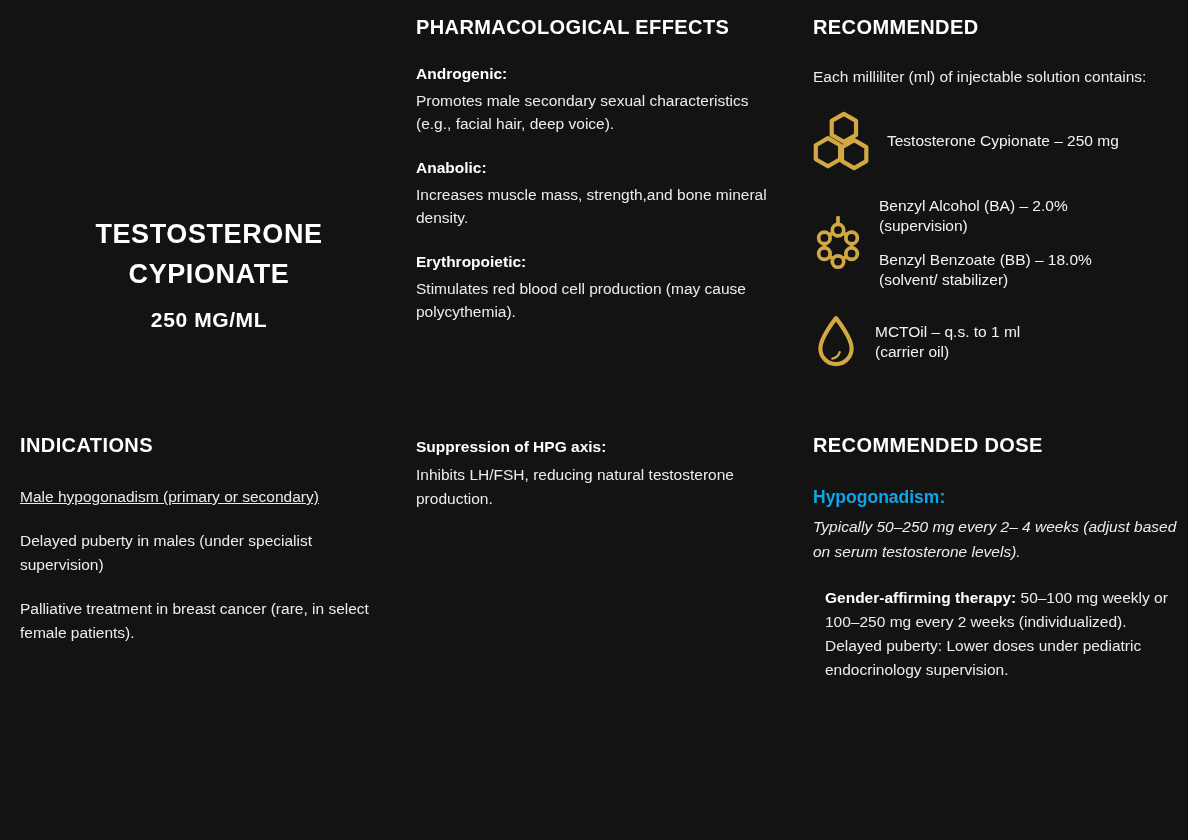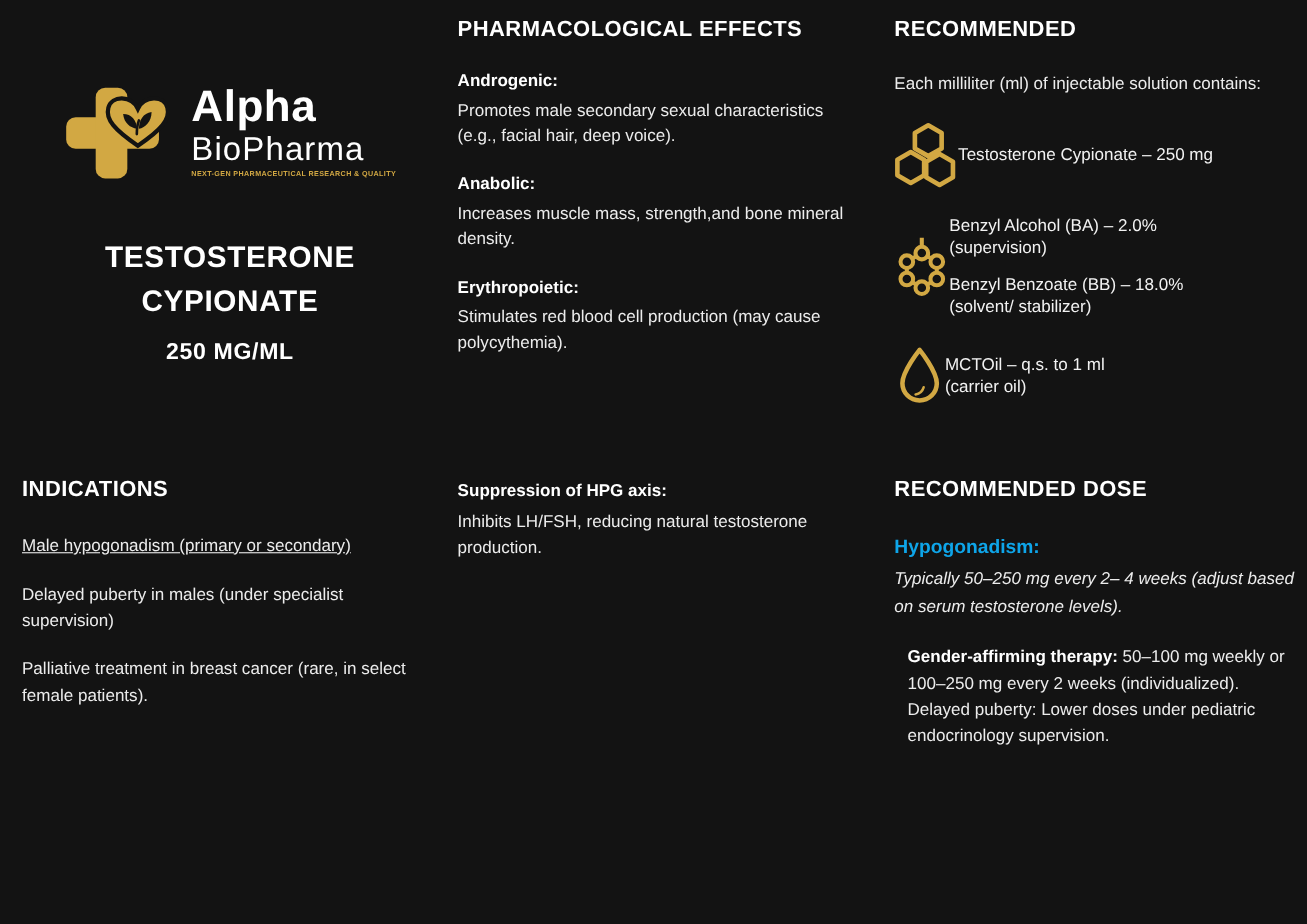--- a/index.html
+++ b/index.html
@@ -26,53 +26,36 @@
   .col2{position:absolute;left:416px;top:16px;width:360px;}
   .effect-label{margin:24px 0 0 0;}
   .effect-label:first-of-type{margin-top:26px;}
   .effect-text{margin:6px 0 0 0;}
   .hpg{position:absolute;left:416px;top:438px;width:360px;}
   .hpg .effect-text{margin-top:7px;line-height:24px;}
 
   
   .col3{position:absolute;left:813px;top:16px;width:366px;}
   .comp-intro{margin:26px 0 0 0;}
-  .comp-item{display:flex;align-items:center;margin-top:24px;}
+  .comp-item{display:flex;align-items:center;gap:16px;margin-top:24px;}
   .comp-item.first{margin-top:22px;}
   .comp-icon{flex:0 0 auto;display:flex;align-items:center;justify-content:center;}
   .comp-lines{display:flex;flex-direction:column;gap:14px;}
   .comp-line{font-size:15.5px;line-height:20px;color:#f2f2f2;}
   .dose{position:absolute;left:813px;top:434px;width:366px;}
   .dose-sub{font-size:17.5px;font-weight:700;color:#0ea5e9;margin:30px 0 0 0;}
   .dose-text{margin:6px 0 0 0;line-height:25px;font-size:15.5px;font-style:italic;}
   .dose-gender{margin:22px 0 0 12px;line-height:24px;font-size:15.5px;}
   .dose-gender b{color:#ffffff;}
 </style>
 </head>
 <body>
 
 <div class="page">
 
-  <div class="logo-block">
-    <svg width="104" height="92" viewBox="0 0 108 96" aria-hidden="true">
-      <g fill="#D2A843">
-        <rect x="2" y="34" width="88" height="30" rx="9"></rect>
-        <rect x="30" y="6" width="30" height="86" rx="9"></rect>
-      </g>
-      <path d="M70 26 C64 13 45 13 42 25 C39 36 48 46 70 61 C92 46 101 36 98 25 C95 13 76 13 70 26 Z" fill="#D2A843" stroke="#131313" stroke-width="4"></path>
-      <path d="M69 45 C63 44 57 40 56 31 C64 31 69 37 69 45 Z" fill="#131313"></path>
-      <path d="M71 45 C77 44 83 38 83 29 C75 30 71 37 71 45 Z" fill="#131313"></path>
-      <path d="M69 50 C69 46 69 42 71 37" stroke="#131313" stroke-width="2.5" fill="none" stroke-linecap="round"></path>
-    </svg>
-    <div class="brand-text">
-      <span class="brand-bold">Alpha</span>
-      <span class="brand-rest">BioPharma</span>
-      <span class="brand-tag">NEXT-GEN PHARMACEUTICAL RESEARCH &amp; QUALITY</span>
-    </div>
-  </div>
 
   <div class="product-block">
     <p class="title-line">TESTOSTERONE</p>
     <p class="title-line">CYPIONATE</p>
     <p class="strength">250 MG/ML</p>
   </div>
 
   <div class="indications">
     <h2 class="heading">INDICATIONS</h2>
     <p class="body-text">Male hypogonadism (primary or secondary)</p>

